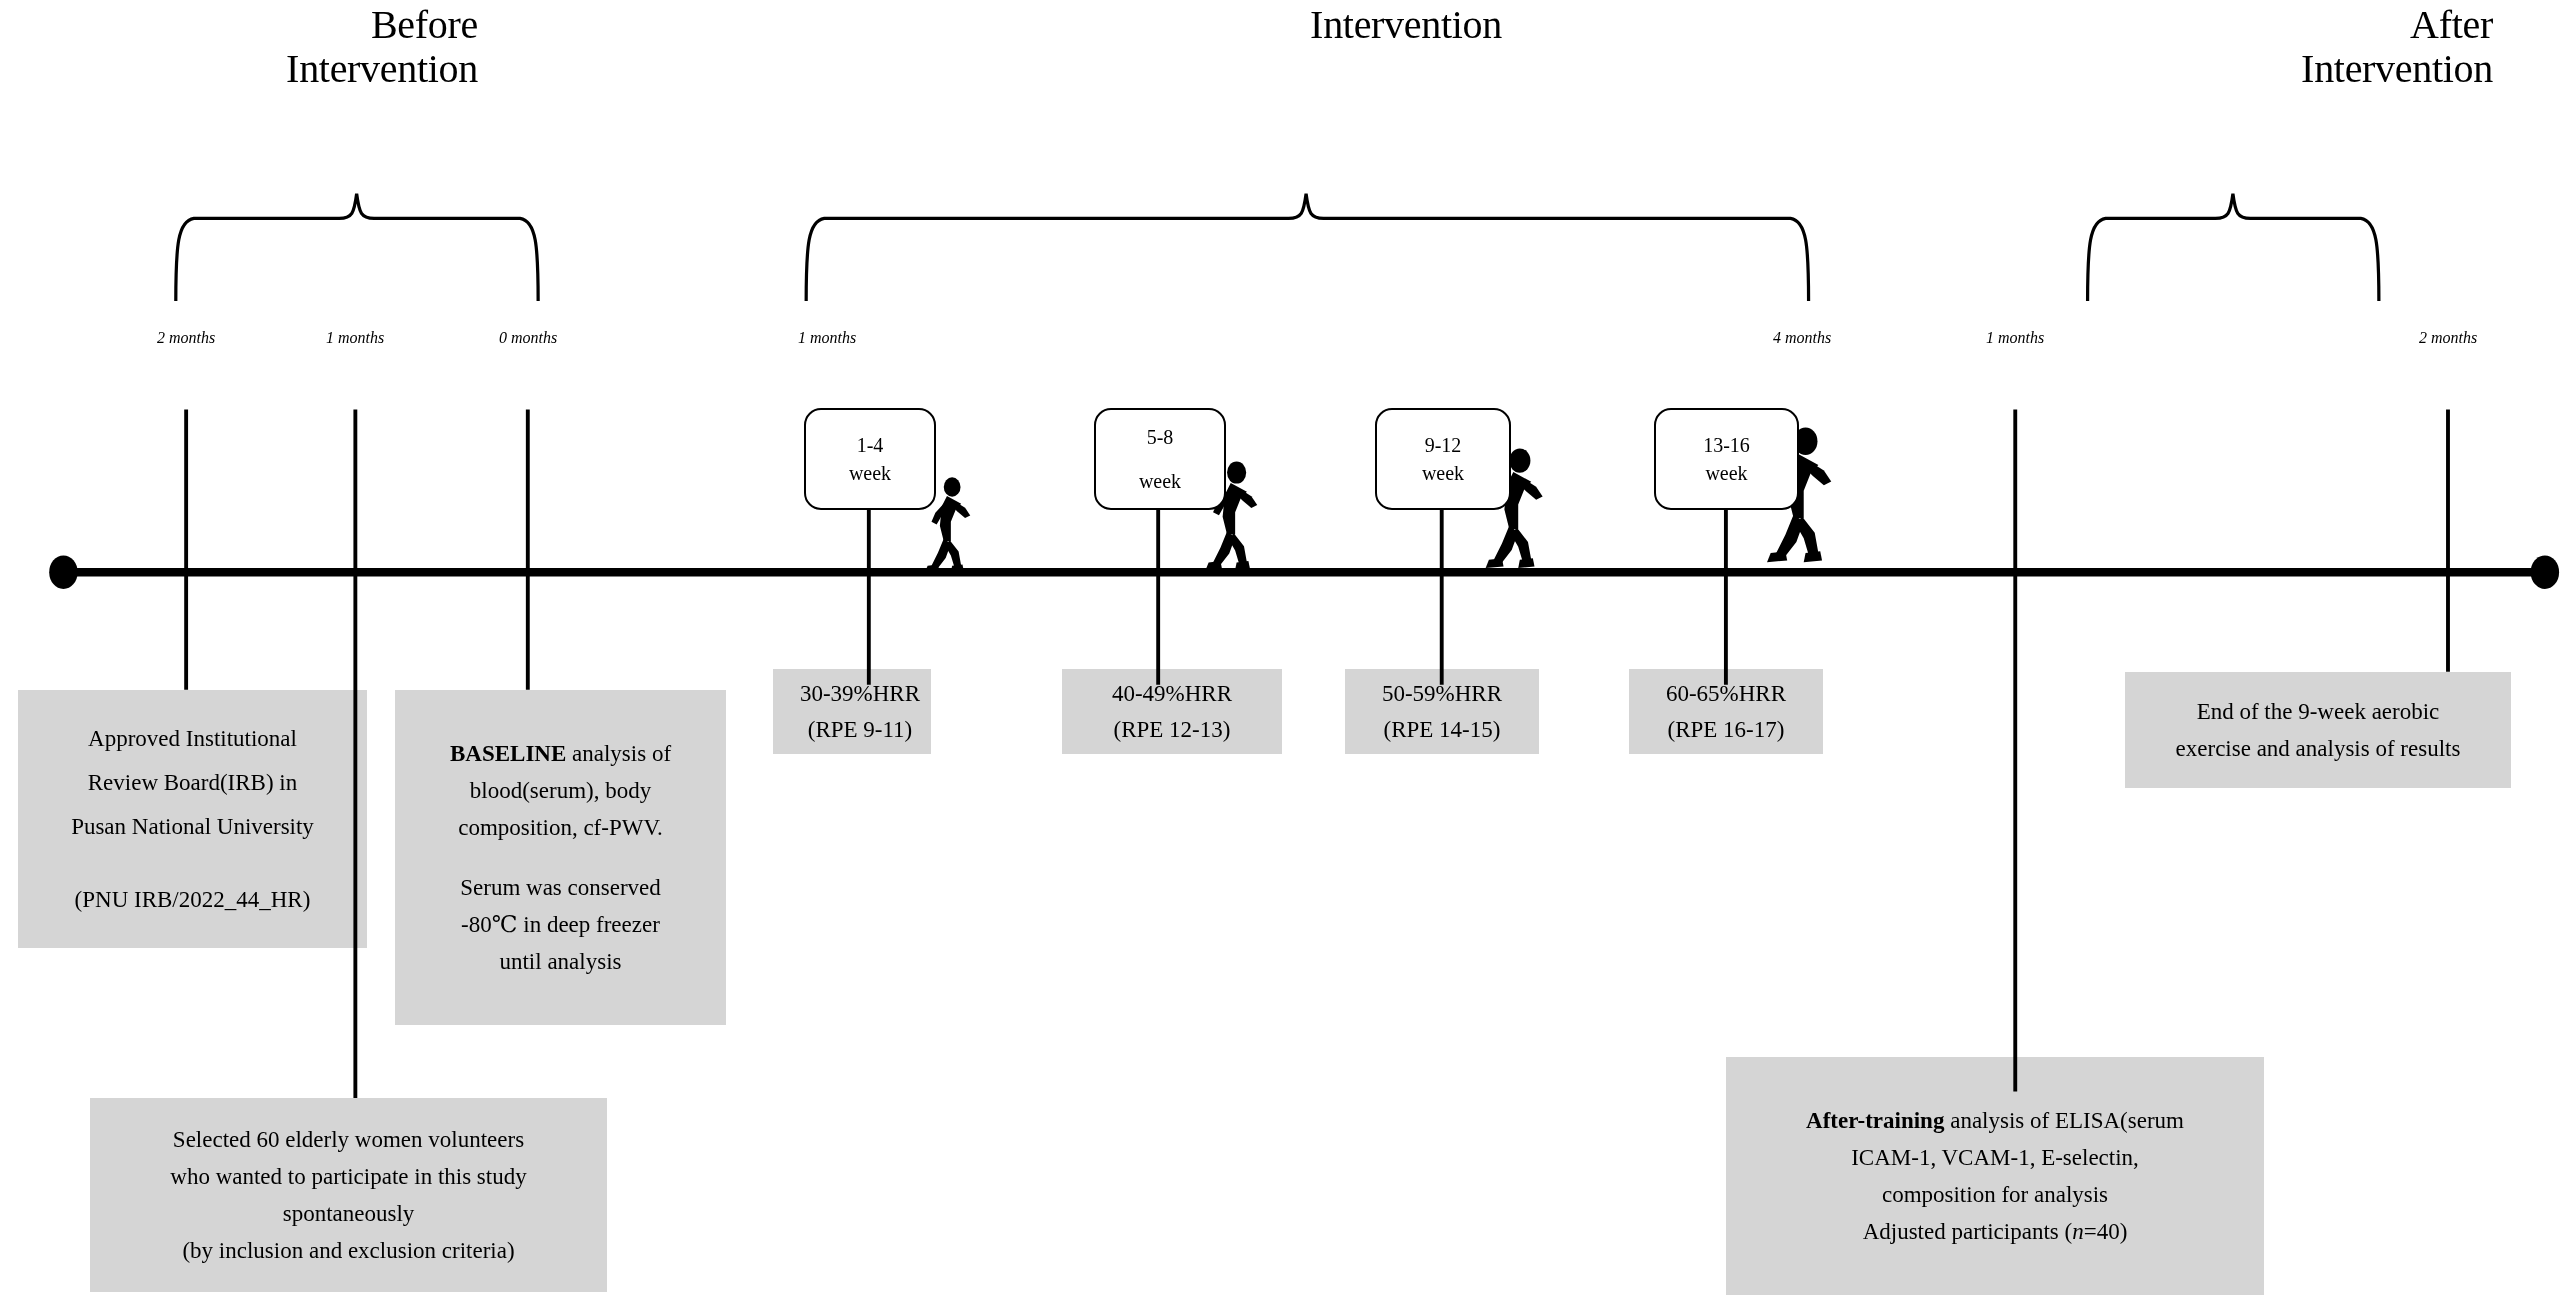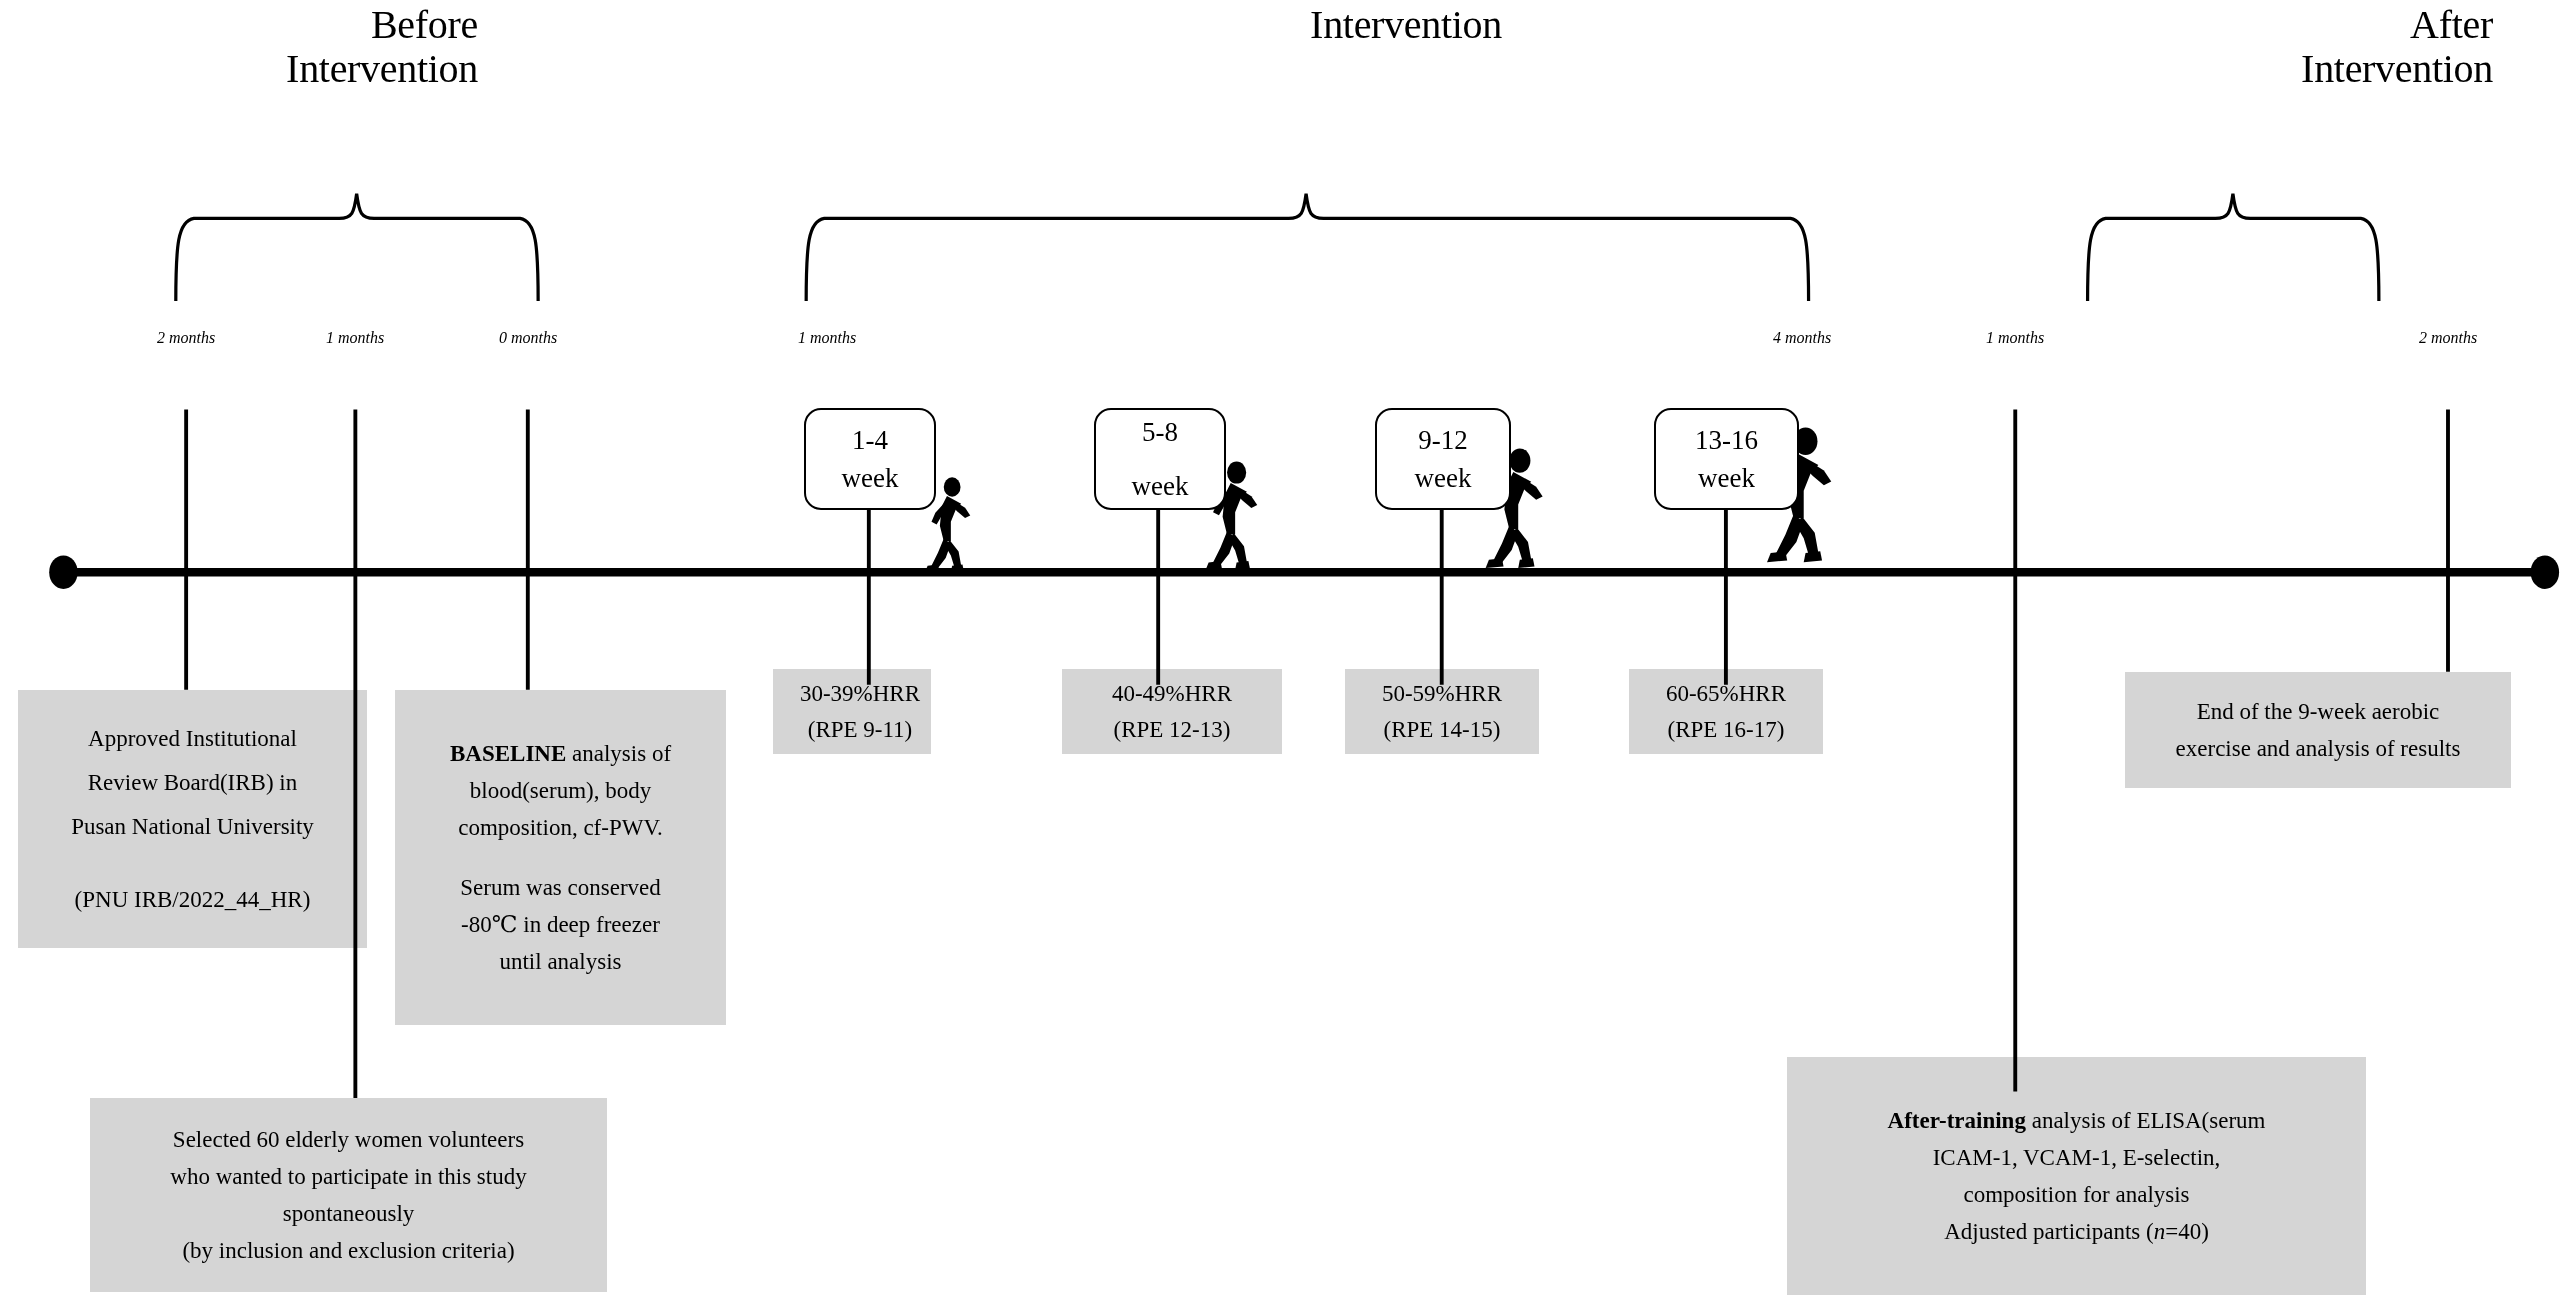--- a/index.html
+++ b/index.html
@@ -21,21 +21,21 @@
   .gray-box b{font-weight:bold;}
   .gray-box i{font-style:italic;}
 
   .hrr-box{position:absolute;background:#d5d5d5;box-sizing:border-box;
       display:flex;flex-direction:column;align-items:center;justify-content:center;
       text-align:center;font-size:23px;line-height:1.55;}
 
   .week-box{position:absolute;background:#ffffff;border:2.6px solid #000;
       border-radius:17px;box-sizing:border-box;display:flex;flex-direction:column;
       align-items:center;justify-content:center;text-align:center;
-      font-size:27px;line-height:1.42;z-index:6;}
+      font-size:20px;line-height:1.42;z-index:6;}
 
   svg.layer{position:absolute;left:0;top:0;width:2576px;height:1315px;
       pointer-events:none;z-index:2;}
 </style>
 </head>
 <body>
 
 <div id="stage">
 
   <div class="phase-title" style="left:26px;top:2.6px;width:452px;">
@@ -205,21 +205,21 @@
     <span class="ln">who wanted to participate in this study</span>
     <span class="ln">spontaneously</span>
     <span class="ln">(by inclusion and exclusion criteria)</span>
   </div>
 
   <div class="gray-box" style="left:2125px;top:672px;width:386px;height:116px;">
     <span class="ln">End of the 9-week aerobic</span>
     <span class="ln">exercise and analysis of results</span>
   </div>
 
-  <div class="gray-box" style="left:1787px;top:1057px;width:579px;height:238px;">
+  <div class="gray-box" style="left:1726px;top:1057px;width:538px;height:238px;">
     <span class="ln">
       <b>After-training</b><span> analysis of ELISA(serum</span>
     </span>
     <span class="ln">ICAM-1, VCAM-1, E-selectin,</span>
     <span class="ln">composition for analysis</span>
     <span class="ln"><span>Adjusted participants (</span><i>n</i><span>=40)</span></span>
   </div>
 
 </div>
 

